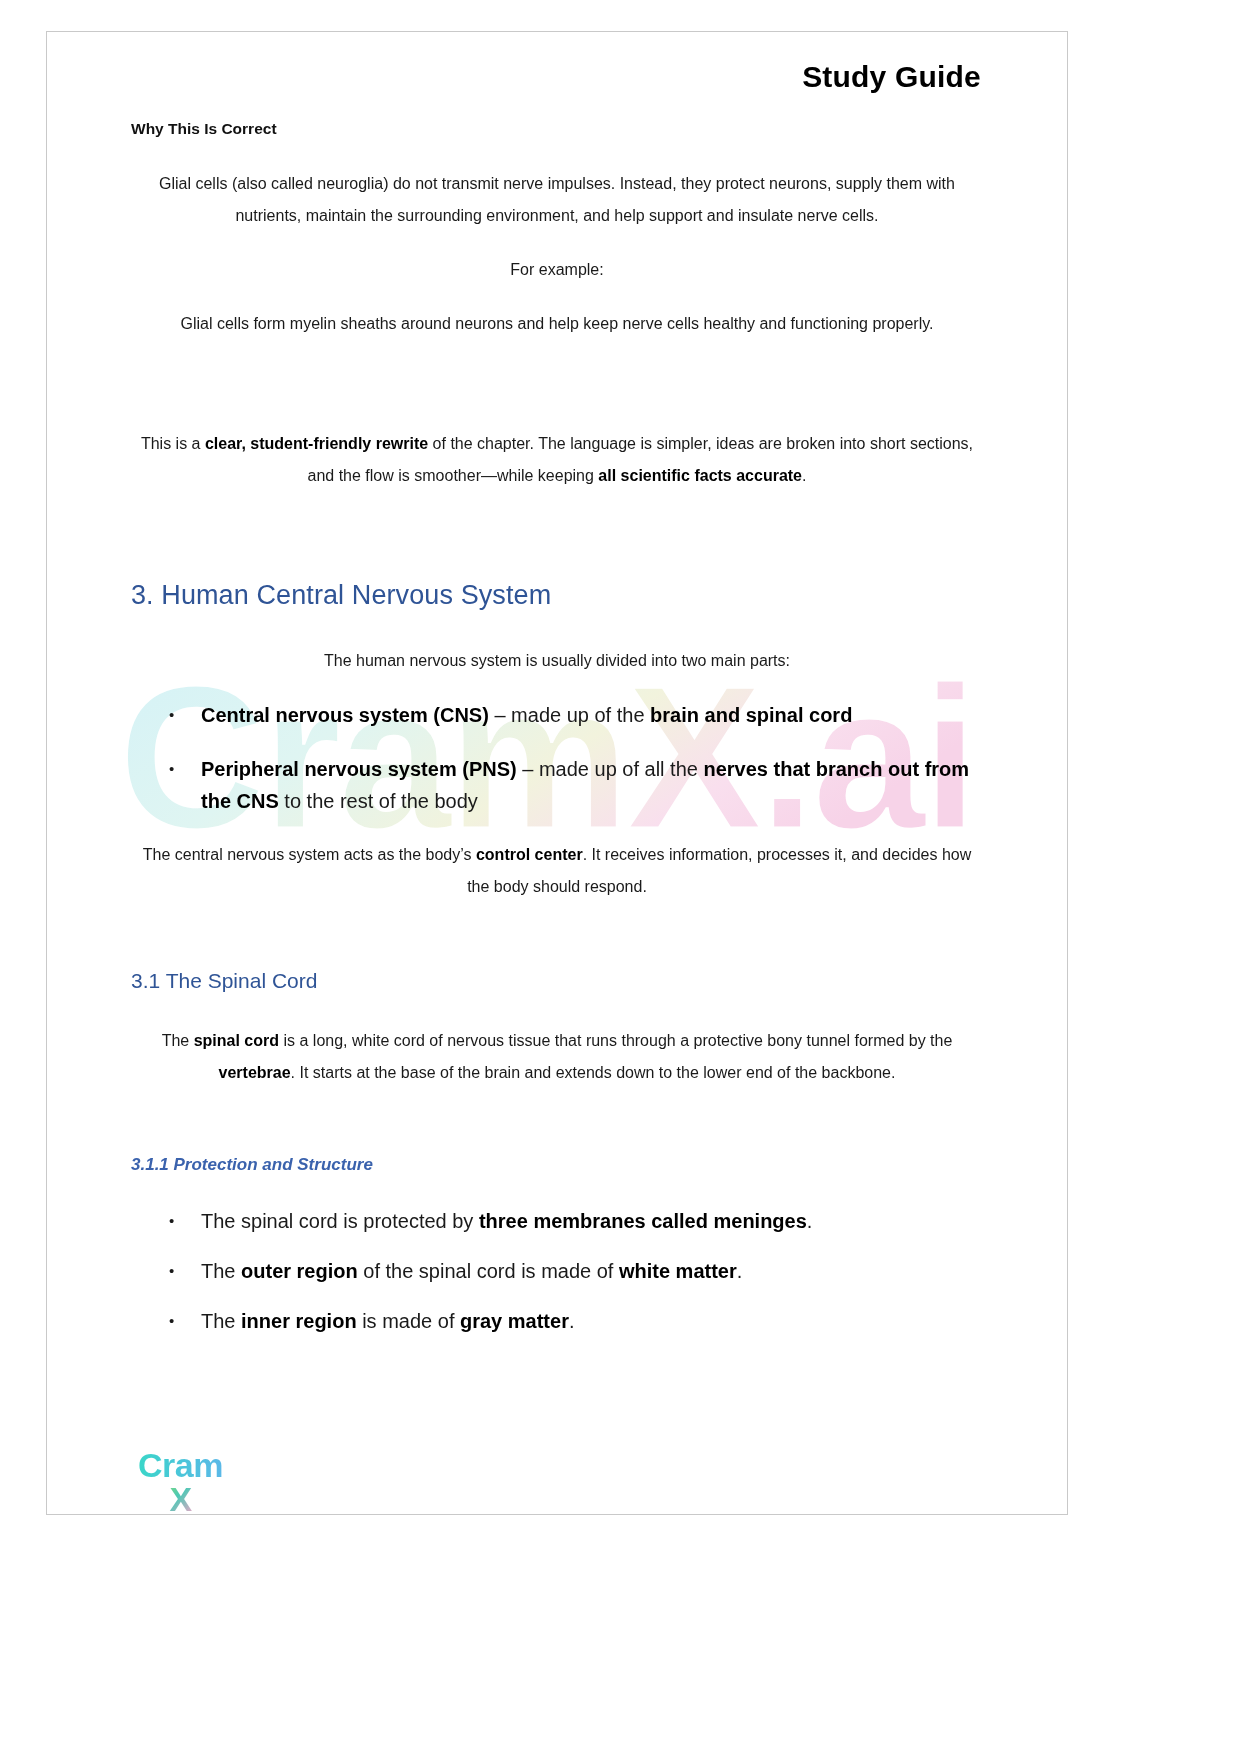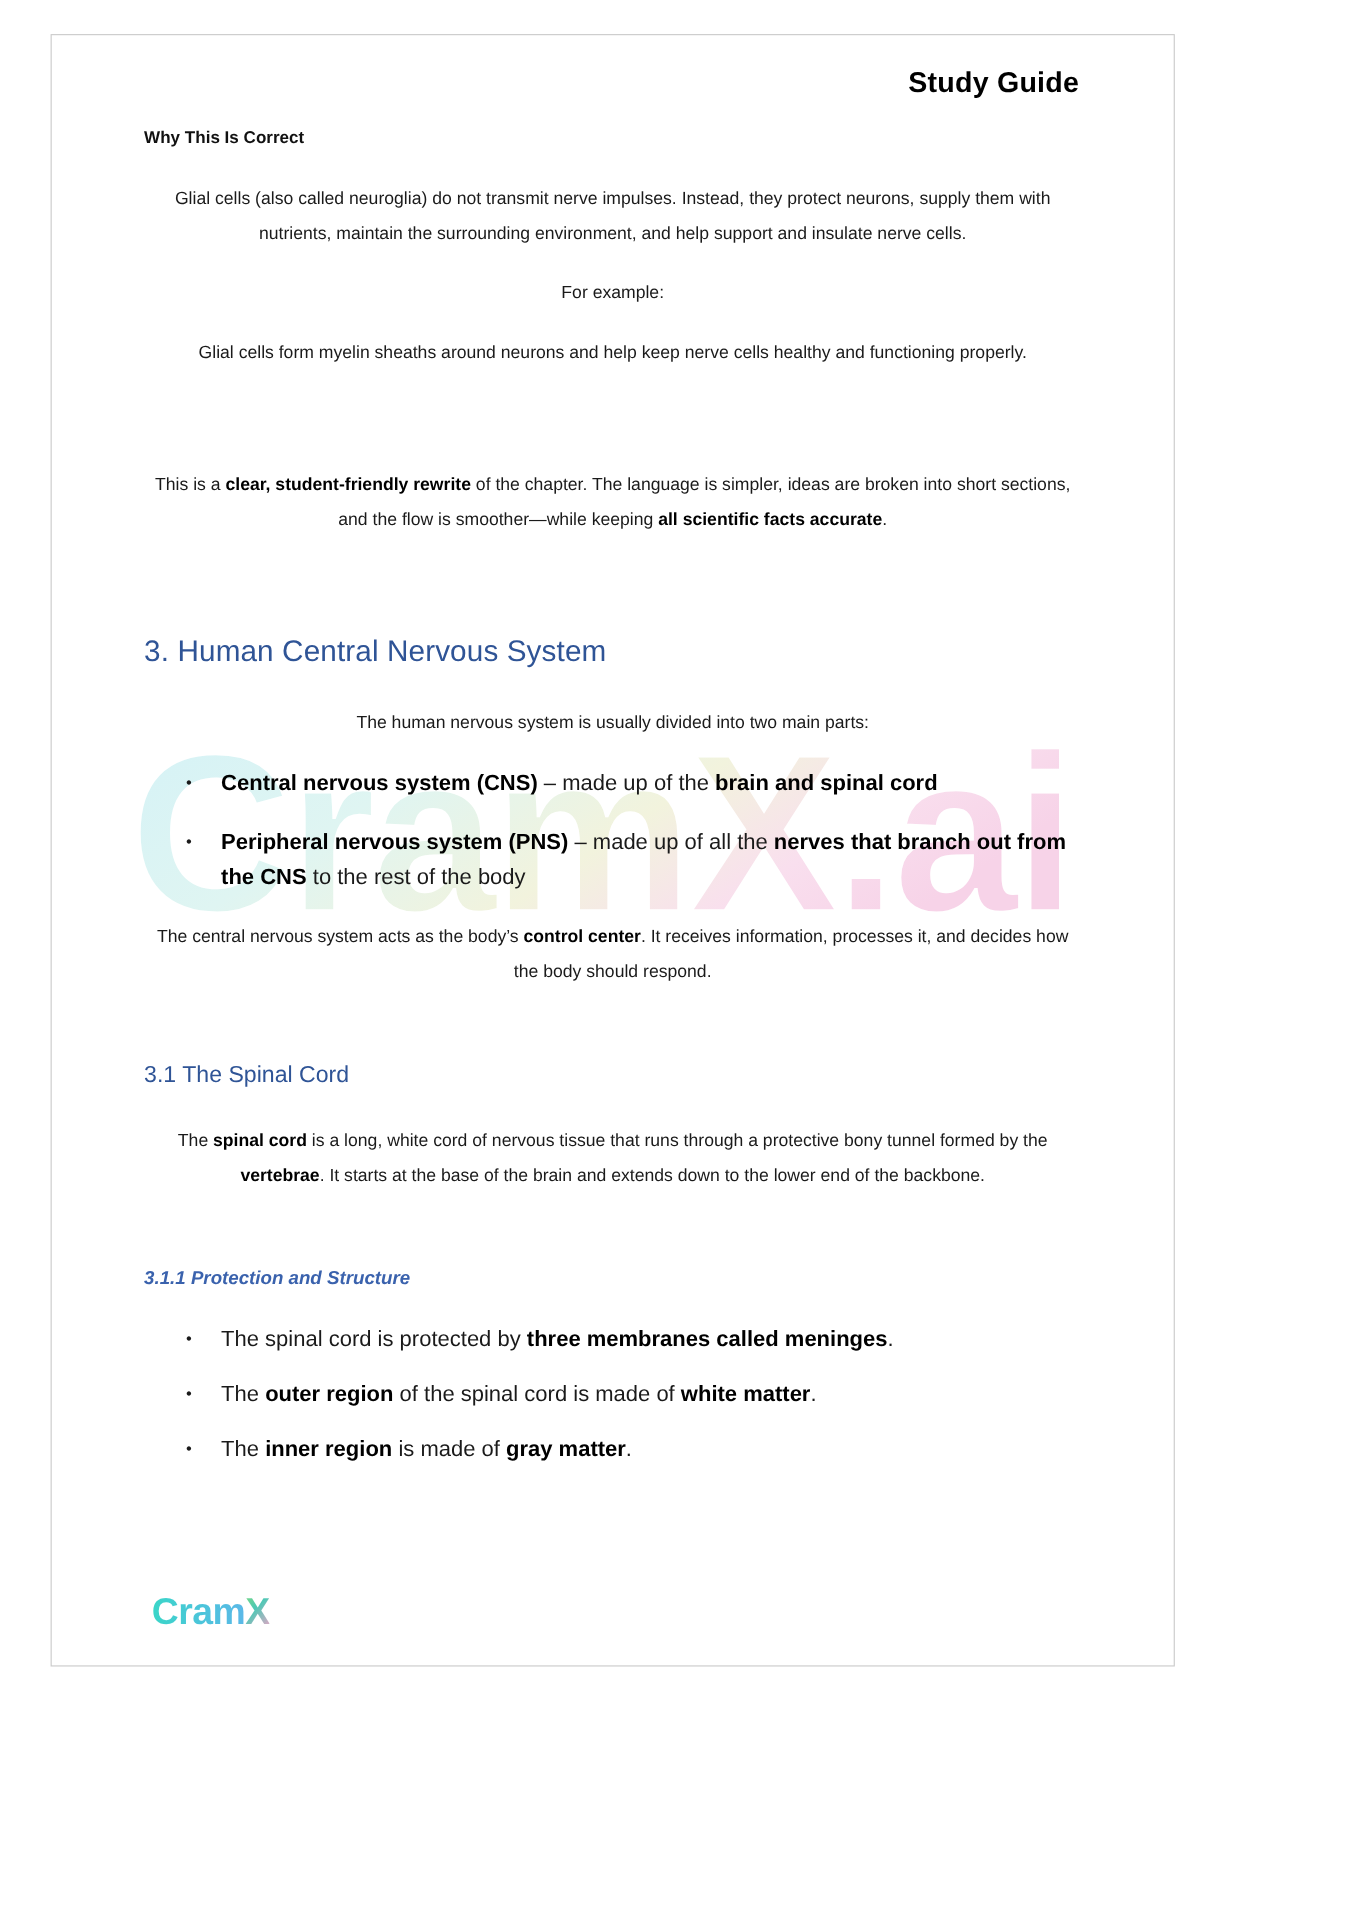--- a/index.html
+++ b/index.html
@@ -34,21 +34,21 @@
     position: absolute;
     left: 131px;
     top: 60px;
     width: 852px;
     z-index: 5;
   }
 
   
   .doc-header {
     text-align: right;
-    font-size: 26px;
+    font-size: 30px;
     font-weight: bold;
     color: #000000;
     letter-spacing: 0.2px;
     margin-bottom: 26px;
     padding-right: 2px;
   }
 
   
   .sub-bold {
     font-size: 15.5px;
@@ -132,20 +132,21 @@
   .watermark svg { width: 100%; height: 100%; display: block; }
 
   
   .footer-logo {
     position: absolute;
     left: 138px;
     top: 1448px;
     z-index: 6;
     display: flex;
     align-items: center;
+    flex-direction: column;
   }
   .logo-text {
     font-size: 34px;
     font-weight: bold;
     letter-spacing: -0.5px;
     line-height: 1;
   }
   .logo-cram {
     background: linear-gradient(90deg, #3ad6c8 0%, #49c7d8 45%, #5bb8e8 100%);
     -webkit-background-clip: text;

